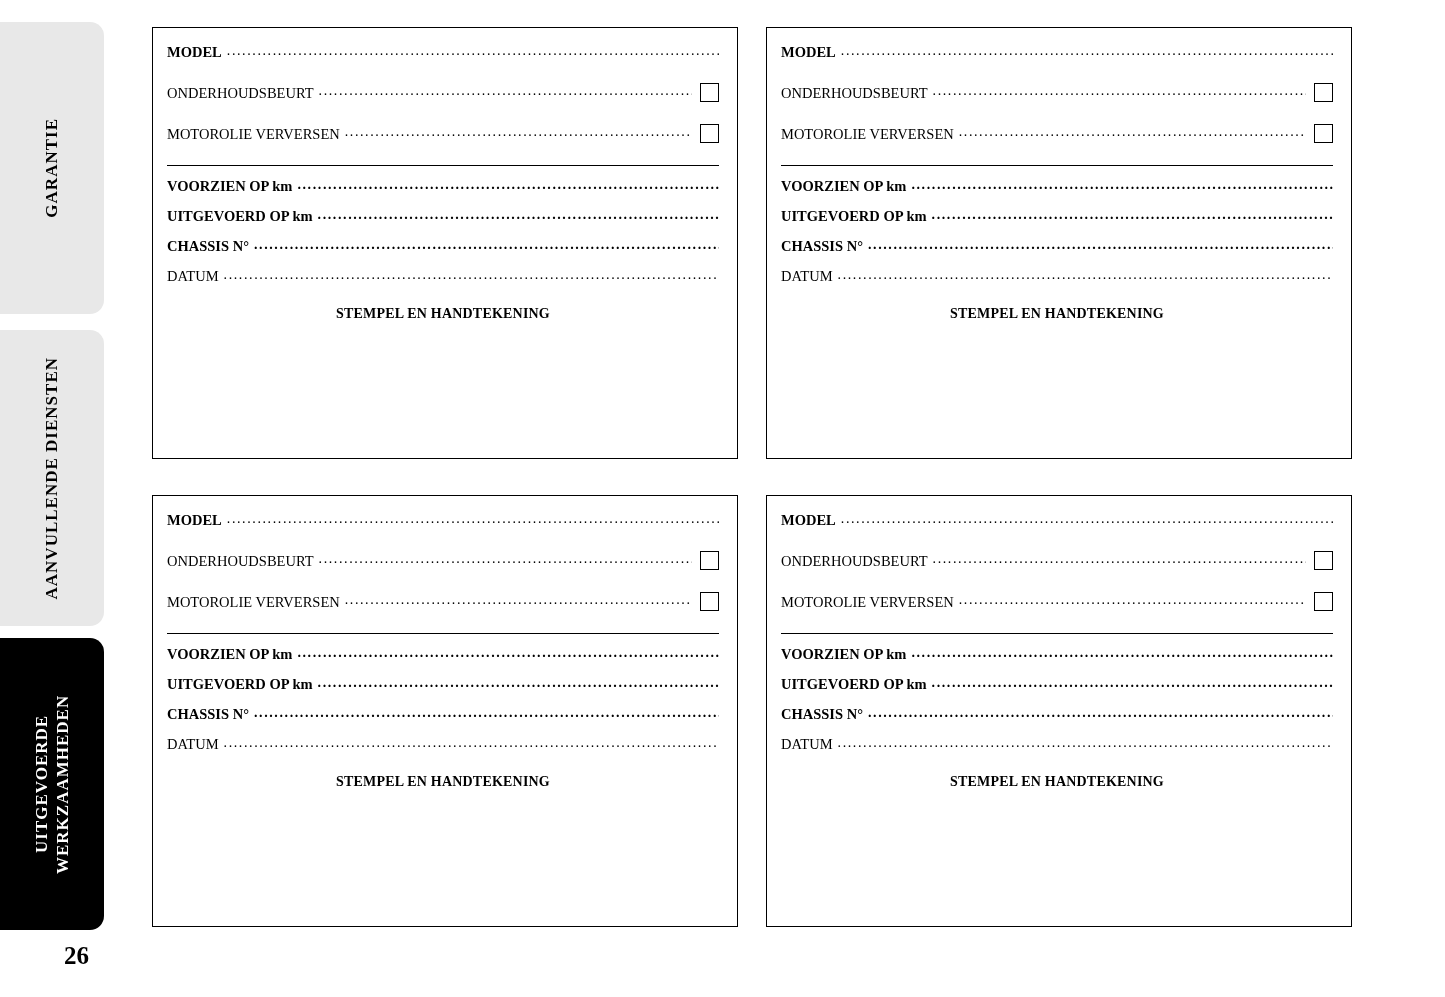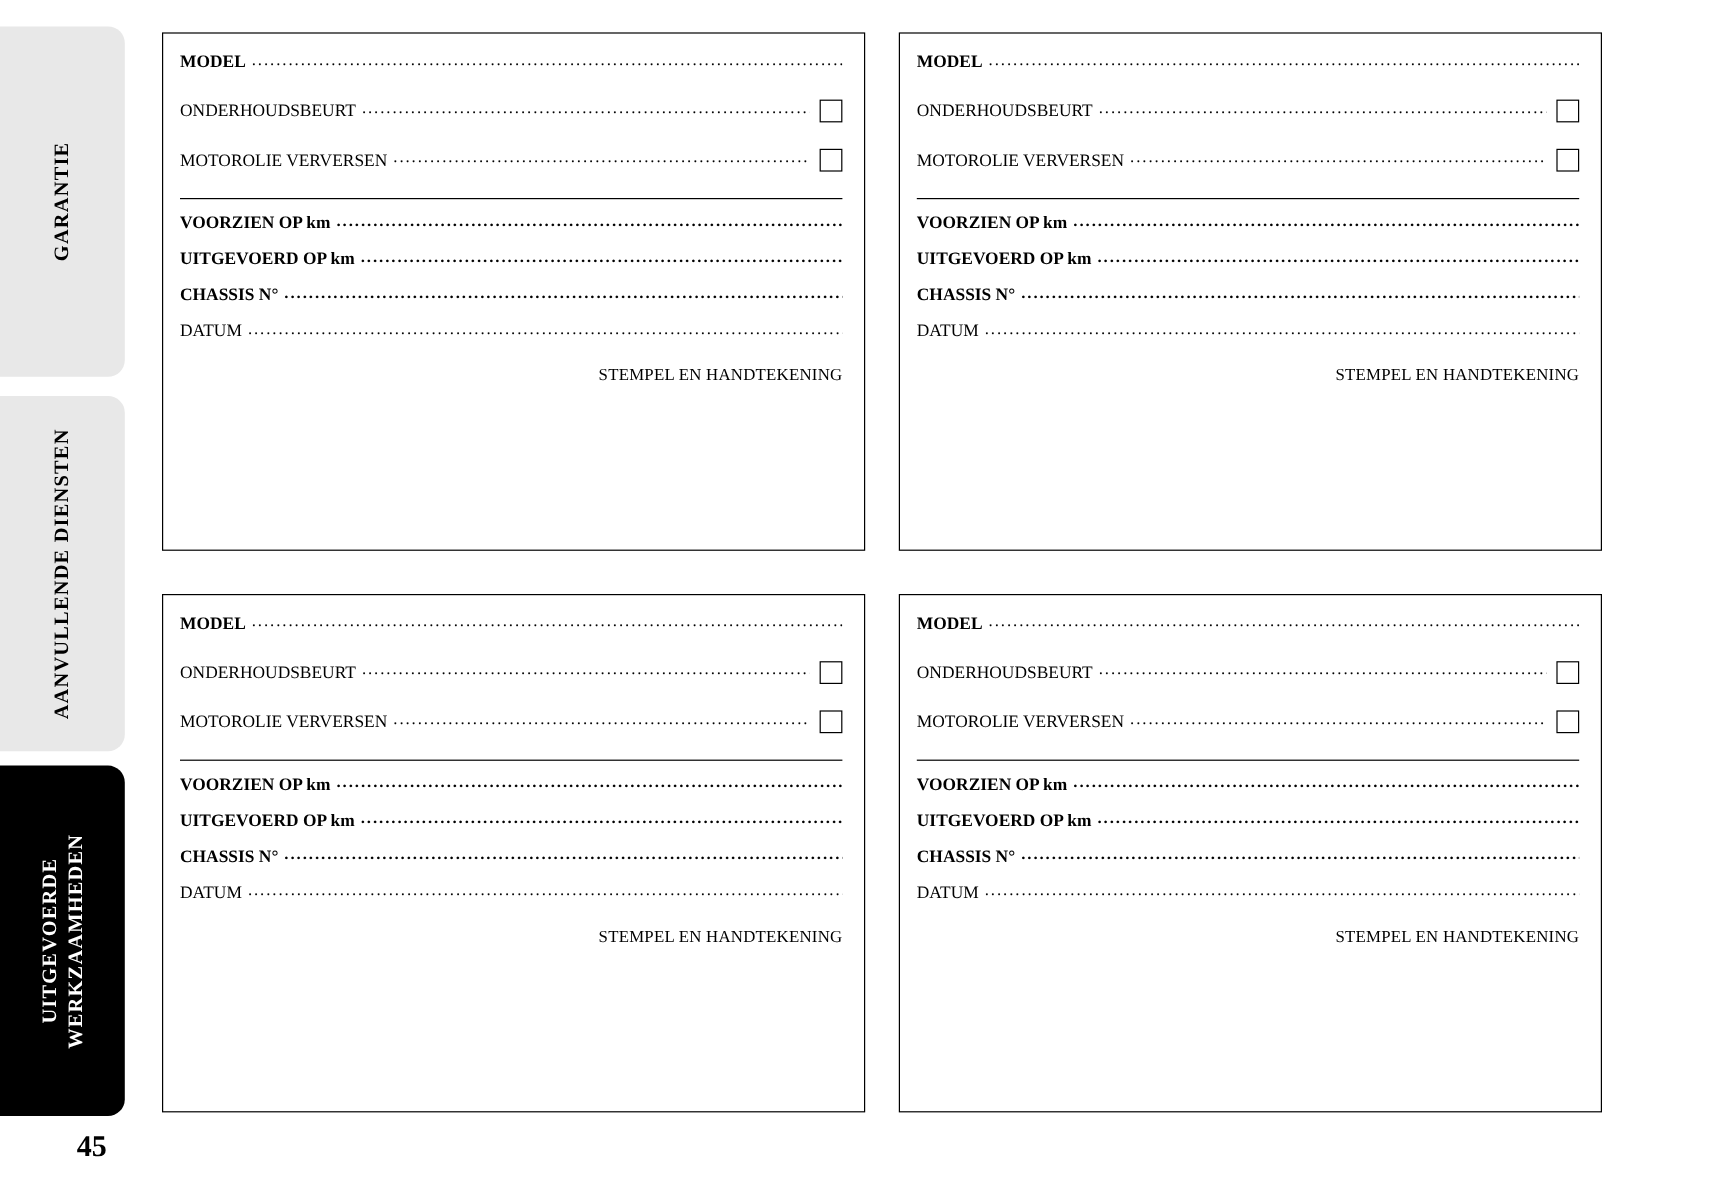--- a/index.html
+++ b/index.html
@@ -63,21 +63,21 @@
     position: absolute;
     left: 64px;
     top: 942px;
     font-size: 25px;
     font-weight: bold;
   }
 
   
   .coupons {
     position: absolute;
-    left: 135px;
+    left: 152px;
     top: 27px;
     width: 1285px;
     height: 900px;
     display: grid;
     grid-template-columns: 586px 586px;
     grid-template-rows: 432px 432px;
     column-gap: 28px;
     row-gap: 36px;
   }
   .coupon {
@@ -121,22 +121,22 @@
     border: 1.4px solid #000;
     margin-left: 8px;
   }
   .divider {
     border-top: 1px solid #000;
     margin: 10px 0 12px 0;
   }
   .row-km { margin-bottom: 13px; font-weight: bold; }
   .row-last { margin-bottom: 0; }
   .stamp {
-    text-align: right;
-    font-weight: normal;
+    text-align: center;
+    font-weight: bold;
     font-size: 14px;
     margin-top: 21px;
     letter-spacing: 0.2px;
   }
 </style>
 </head>
 <body>
 
 <div class="side-tabs">
 
@@ -145,21 +145,21 @@
   </div>
 
   <div class="side-tab tab-aanvullende">
     <span class="vtext">AANVULLENDE DIENSTEN</span>
   </div>
 
   <div class="side-tab tab-uitgevoerde">
     <span class="vtext">UITGEVOERDE WERKZAAMHEDEN</span>
   </div>
 
-  <div class="page-number">45</div>
+  <div class="page-number">26</div>
 </div>
 
 <div class="coupons">
 
   <div class="coupon">
     <div class="row row-model">
       <span class="lbl bold">MODEL</span>
       <span class="dots">......................................................................................................................</span>
     </div>
     <div class="row row-check">

